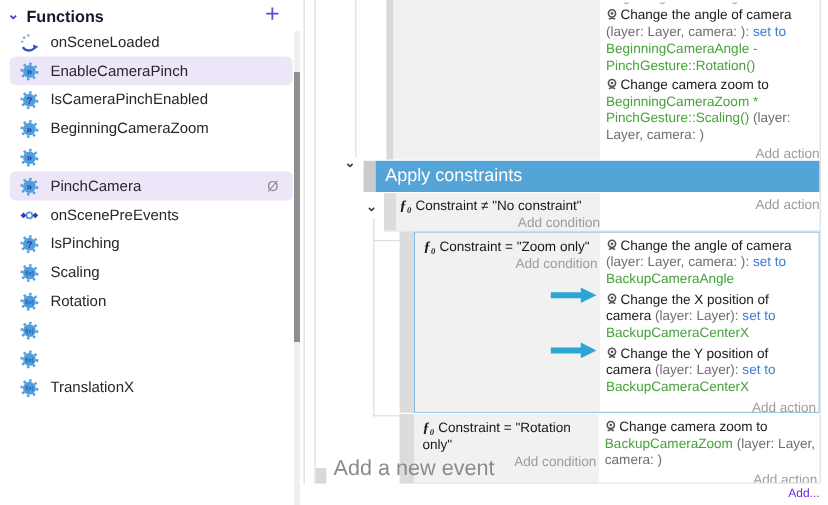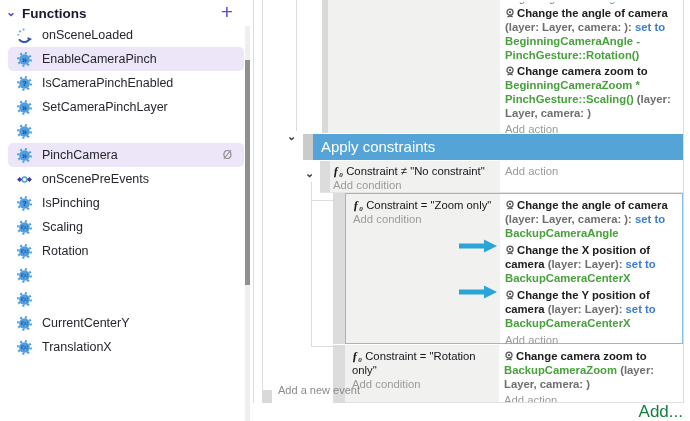--- a/index.html
+++ b/index.html
@@ -22,39 +22,39 @@
   .vscroll{position:absolute;left:245px;top:26px;width:5px;height:395px;background:#efefef;}
   .vscroll .thumb{position:absolute;left:0;top:34px;width:5px;height:225px;background:#8f8f8f;}
   
   .sheet{position:absolute;left:250px;top:0;width:440px;height:421px;background:#fff;font-size:11.3px;line-height:14px;}
   .abs{position:absolute;}
   .guide{position:absolute;width:1px;background:#dcdcdc;}
   .tick{position:absolute;height:1px;background:#dcdcdc;}
   .strip{position:absolute;background:#d9d9d9;}
   .condbg{background:#f1f1ef;}
   .chev2{position:absolute;font-size:11px;font-weight:bold;color:#3c3c3c;cursor:pointer;}
-  .t{color:#202020;} .p{color:#6f6f6f;} .k{color:#3d7cd2;} .g{color:#47a23b;} .add{color:#9c9c9c;cursor:pointer;}
-  .action{margin-bottom:2px;cursor:pointer;font-weight:bold;}
+  .t{color:#202020;} .p{color:#6f6f6f;} .k{color:#3d7cd2;} .g{color:#47a23b;} .add{color:#9c9c9c;cursor:pointer;text-align:right;}
+  .action{margin-bottom:2px;cursor:pointer;}
   .cam{vertical-align:-1px;margin-right:2px;}
   .fx{font-family:"Liberation Serif",serif;font-style:italic;font-weight:bold;font-size:12px;color:#1a1a1a;margin-right:3px;}
   .condtext{color:#16161d;}
   .clip{height:3px;overflow:hidden;margin-bottom:1px;}
   .clip span{display:block;margin-top:-11px;}
   .group-bar{position:absolute;left:63px;top:134px;width:370px;height:26px;background:#55a4d8;color:#fff;
              font-size:15px;line-height:26px;padding-left:8px;box-sizing:border-box;cursor:pointer;}
   .evb{position:absolute;left:95px;top:193px;width:338px;height:151px;border:1px solid #85bde6;
        box-sizing:border-box;display:flex;background:#fff;}
   .evc{position:absolute;left:95px;top:345px;width:338px;height:58px;border-bottom:1px solid #e0e0e0;
        box-sizing:border-box;display:flex;background:#fff;overflow:hidden;}
   .evb .cond,.evc .cond{width:154px;background:#f1f1ef;padding:4px 2px 0 7px;box-sizing:border-box;}
   .evb .act,.evc .act{flex:1;background:#fff;padding:4px 2px 0 5px;box-sizing:border-box;}
   .evb .action{margin-bottom:3px;}
   .arrow{position:absolute;left:208px;}
-  .footer-add{position:absolute;left:28px;top:383px;font-size:11px;color:#8a8a8a;cursor:pointer;}
-  .footer-more{position:absolute;right:7px;top:405px;font-size:17px;color:#15803d;cursor:pointer;}
+  .footer-add{position:absolute;left:28px;top:383px;font-size:18px;color:#8a8a8a;cursor:pointer;}
+  .footer-more{position:absolute;right:7px;top:405px;font-size:10px;color:#6d28d9;cursor:pointer;}
 </style>
 </head>
 <body>
 
 <svg width="0" height="0" style="position:absolute">
   <defs>
     <g id="cam-def">
       <circle cx="5" cy="4.2" r="3" fill="none" stroke="#555" stroke-width="1.3"></circle>
       <circle cx="5" cy="4.2" r="1.1" fill="#555"></circle>
       <path d="M2.4 9 Q5 7.3 7.6 9" fill="none" stroke="#555" stroke-width="1.2"></path>
@@ -98,21 +98,21 @@
           </svg>
         <span class="lbl">IsCameraPinchEnabled</span>
       </div>
 
       <div class="row">
         <svg width="17" height="17" viewBox="0 0 18 18">
             <circle cx="9" cy="9" r="5.6" fill="#4f9ede"></circle>
             <circle cx="9" cy="9" r="6.7" fill="none" stroke="#4f9ede" stroke-width="2.4" stroke-dasharray="2.1 3.1"></circle>
             <text class="gear-txt" x="9" y="12.2" text-anchor="middle" font-size="9" fill="#23409f">»</text>
           </svg>
-        <span class="lbl">SetCameraPinchLayer</span>
+        <span class="lbl">BeginningCameraZoom</span>
       </div>
 
       <div class="row">
         <svg width="17" height="17" viewBox="0 0 18 18">
             <circle cx="9" cy="9" r="5.6" fill="#4f9ede"></circle>
             <circle cx="9" cy="9" r="6.7" fill="none" stroke="#4f9ede" stroke-width="2.4" stroke-dasharray="2.1 3.1"></circle>
             <text class="gear-txt" x="9" y="12.2" text-anchor="middle" font-size="9" fill="#23409f">»</text>
           </svg>
       </div>
 
@@ -172,28 +172,20 @@
       </div>
 
       <div class="row">
         <svg width="17" height="17" viewBox="0 0 18 18">
             <circle cx="9" cy="9" r="5.6" fill="#4f9ede"></circle>
             <circle cx="9" cy="9" r="6.7" fill="none" stroke="#4f9ede" stroke-width="2.4" stroke-dasharray="2.1 3.1"></circle>
             <text x="9" y="11" text-anchor="middle" font-size="5.2" fill="#1b3b9a">f(x)</text>
           </svg>
       </div>
 
-      <div class="row">
-        <svg width="17" height="17" viewBox="0 0 18 18">
-            <circle cx="9" cy="9" r="5.6" fill="#4f9ede"></circle>
-            <circle cx="9" cy="9" r="6.7" fill="none" stroke="#4f9ede" stroke-width="2.4" stroke-dasharray="2.1 3.1"></circle>
-            <text x="9" y="11" text-anchor="middle" font-size="5.2" fill="#1b3b9a">f(x)</text>
-          </svg>
-        <span class="lbl">CurrentCenterY</span>
-      </div>
 
       <div class="row">
         <svg width="17" height="17" viewBox="0 0 18 18">
             <circle cx="9" cy="9" r="5.6" fill="#4f9ede"></circle>
             <circle cx="9" cy="9" r="6.7" fill="none" stroke="#4f9ede" stroke-width="2.4" stroke-dasharray="2.1 3.1"></circle>
             <text x="9" y="11" text-anchor="middle" font-size="5.2" fill="#1b3b9a">f(x)</text>
           </svg>
         <span class="lbl">TranslationX</span>
       </div>
 

